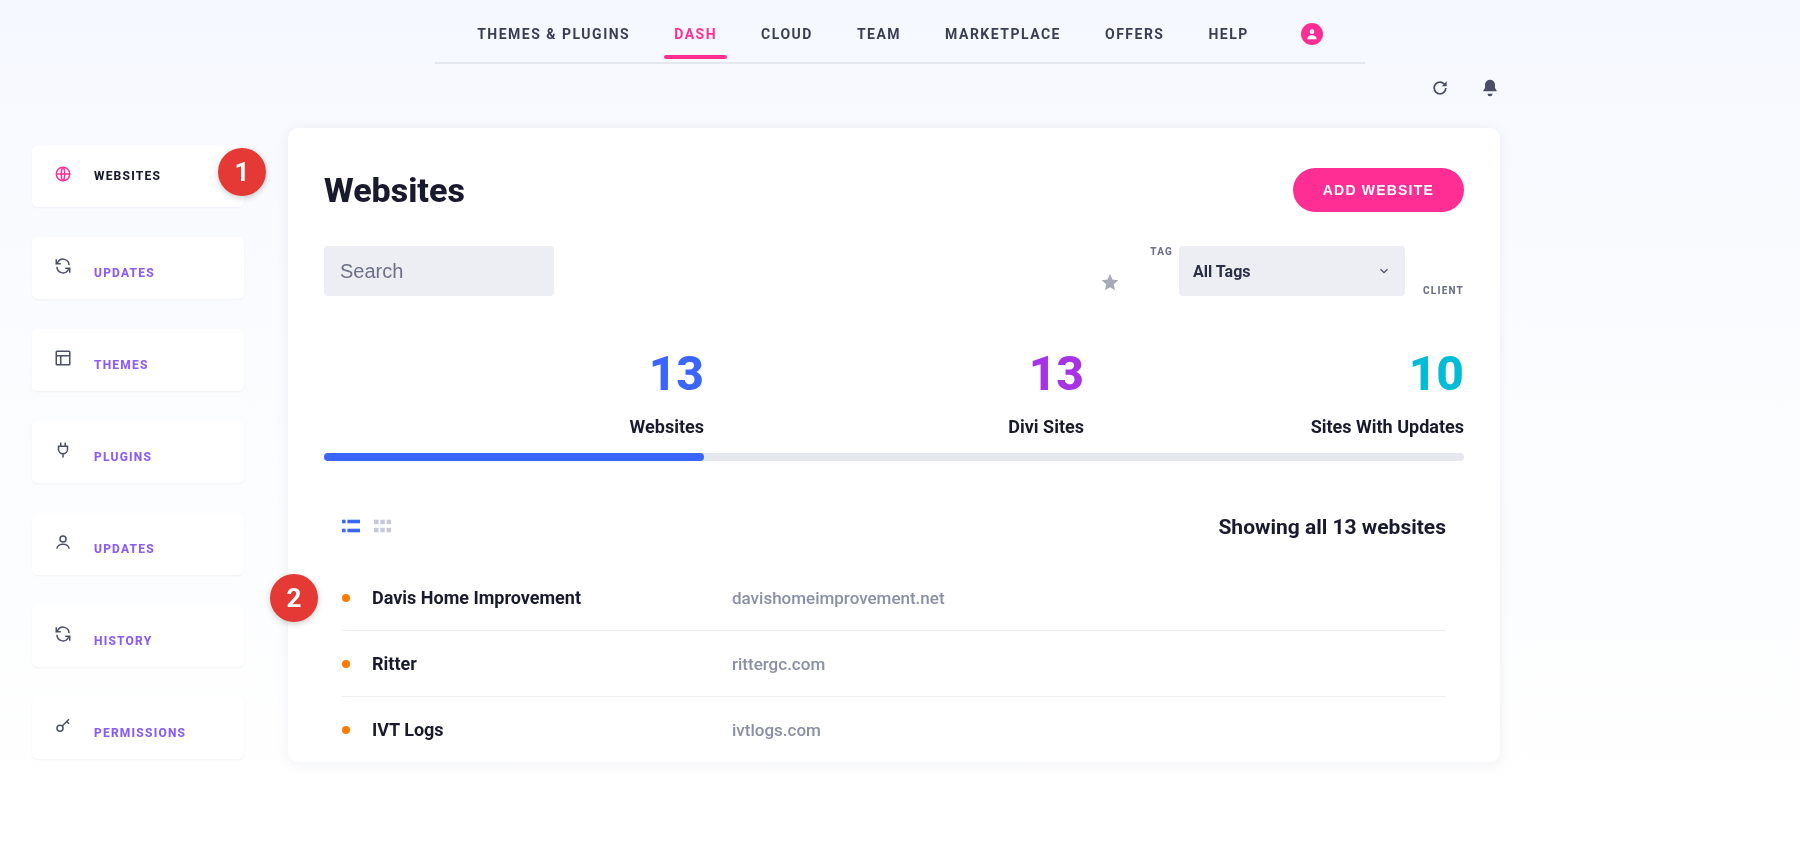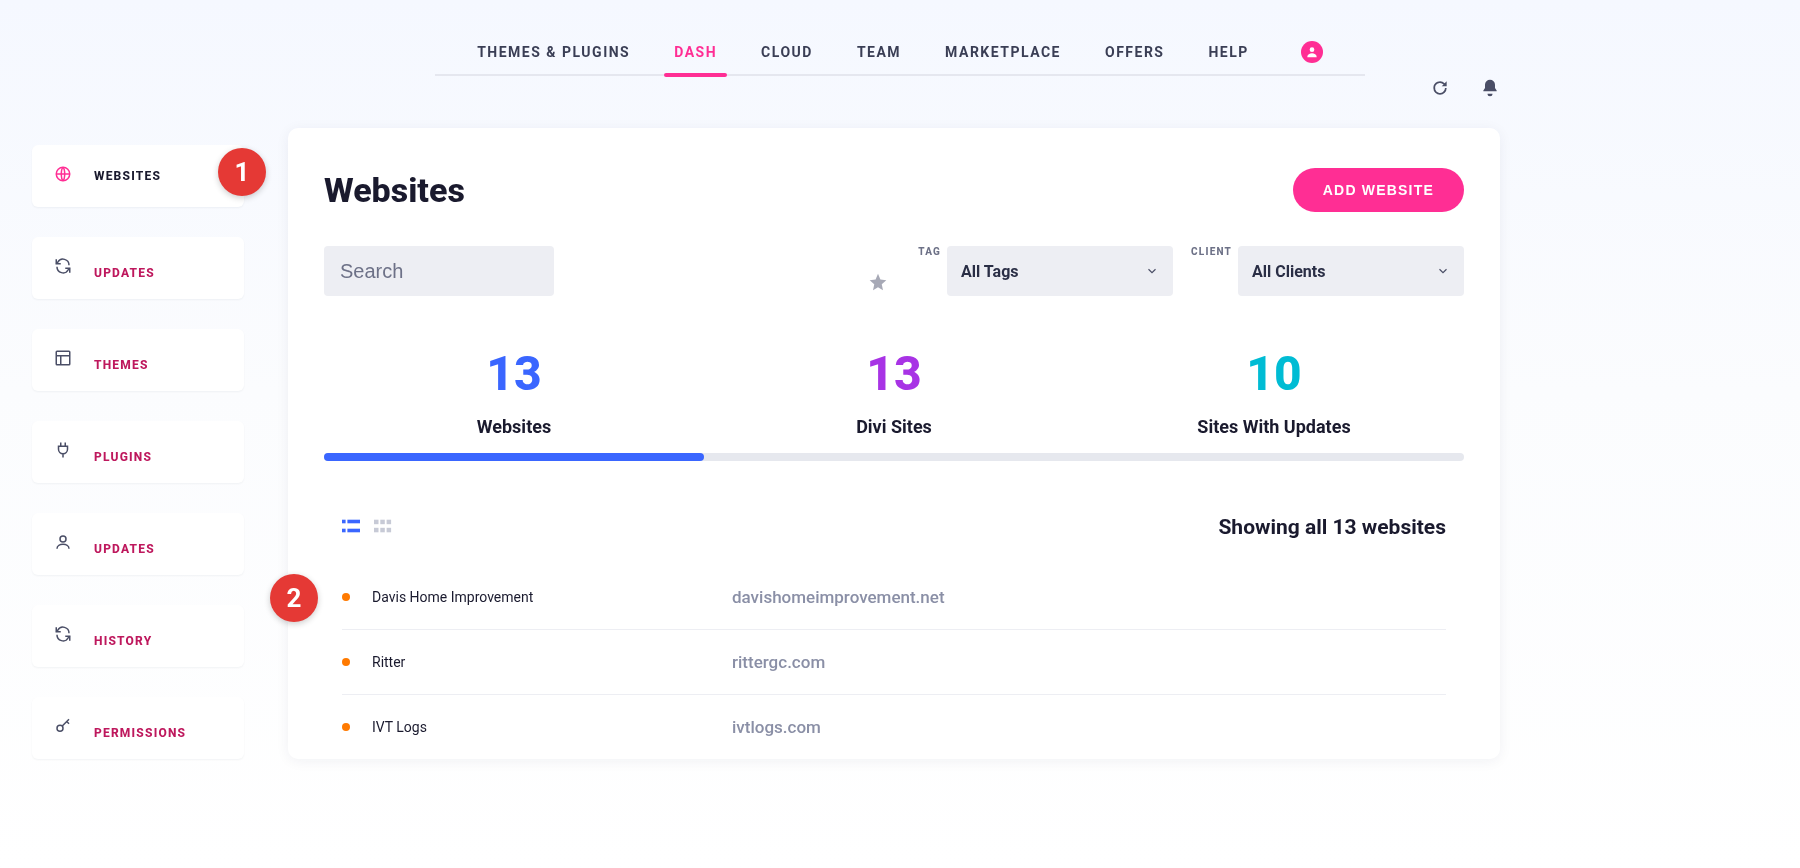--- a/index.html
+++ b/index.html
@@ -9,26 +9,26 @@
   color: #1a1a2e;
   width: 1800px;
   height: 868px;
   overflow: hidden;
 }
 
 
 .topnav {
   display: flex;
   justify-content: center;
-  align-items: flex-end;
+  align-items: center;
   height: 59px;
   border-bottom: 2px solid #e5e7ef;
   position: relative;
   width: 930px;
-  margin: 17px auto;
+  margin: 5px auto;
 }
 .topnav-inner {
   display:flex;
   align-items:center;
   gap: 44px;
 }
 .topnav-item {
   font-size: 14px;
   font-weight: 700;
   letter-spacing: 1.5px;
@@ -98,21 +98,21 @@
 .side-item svg{width:18px;height:18px;}
 .side-item .lbl{
   font-size:12px;
   font-weight:800;
   letter-spacing:1.2px;
   color:#2a2e45;
 }
 .side-item.active svg{stroke:#ff2e94;fill:none;}
 .side-item.active .lbl{color:#1a1a2e;}
 .side-item:not(.active) svg{stroke:#4a4e66;fill:none;}
-.side-item:not(.active) .lbl{color:#be185d;margin-top:10px;}
+.side-item:not(.active) .lbl{color:#8b5cf6;margin-top:10px;}
 
 
 .main{
   position:absolute;
   left:288px;
   top:128px;
   width:1212px;
   background:#fff;
   border-radius:10px;
   box-shadow: 0 2px 14px rgba(20,30,60,0.06);
@@ -180,21 +180,21 @@
 }
 .select svg{width:14px;height:14px;stroke:#4a4e66;fill:none;stroke-width:2;}
 
 .stats-row{
   margin-top:54px;
   display:flex;
   position:relative;
 }
 .stat-cell{
   flex:1;
-  text-align:center;
+  text-align:right;
   padding-bottom:24px;
   cursor:pointer;
 }
 .stat-num{
   font-size:48px;
   font-weight:800;
   line-height:1;
 }
 .stat-num.blue{color:#3a66ff;}
 .stat-num.purple{color:#a833e5;}
@@ -241,21 +241,21 @@
   border-bottom:1px solid #edeef3;
   cursor:pointer;
 }
 .site-row:last-child{border-bottom:none;}
 .dot{
   width:8px;height:8px;border-radius:50%;
   background:#ff7a00;
   margin-right:22px;
 }
 .site-name{
-  font-size:14px;font-weight:400;color:#1a1a2e;
+  font-size:18px;font-weight:700;color:#1a1a2e;
   width:360px;
 }
 .site-url{
   font-size:17px;color:#8a8fa6;font-weight:500;
 }
 
 
 .anno-badge{
   position:absolute;
   width:48px;height:48px;border-radius:50%;
@@ -398,26 +398,20 @@
       <div class="select">
         <span>All Tags</span>
         <svg viewBox="0 0 24 24">
             <polyline points="6 9 12 15 18 9"></polyline>
           </svg>
       </div>
     </div>
 
     <div class="filter-col">
       <span class="filter-label">CLIENT</span>
-      <div class="select">
-        <span>All Clients</span>
-        <svg viewBox="0 0 24 24">
-            <polyline points="6 9 12 15 18 9"></polyline>
-          </svg>
-      </div>
     </div>
   </div>
 
   <div class="stats-row">
     <div class="stat-cell">
       <div class="stat-num blue">13</div>
       <div class="stat-label">Websites</div>
     </div>
     <div class="stat-cell">
       <div class="stat-num purple">13</div>

